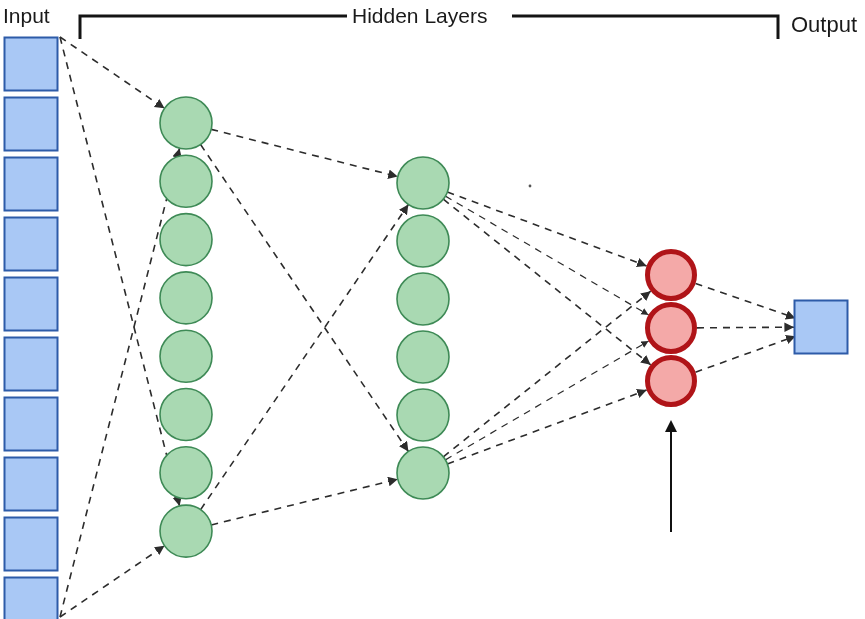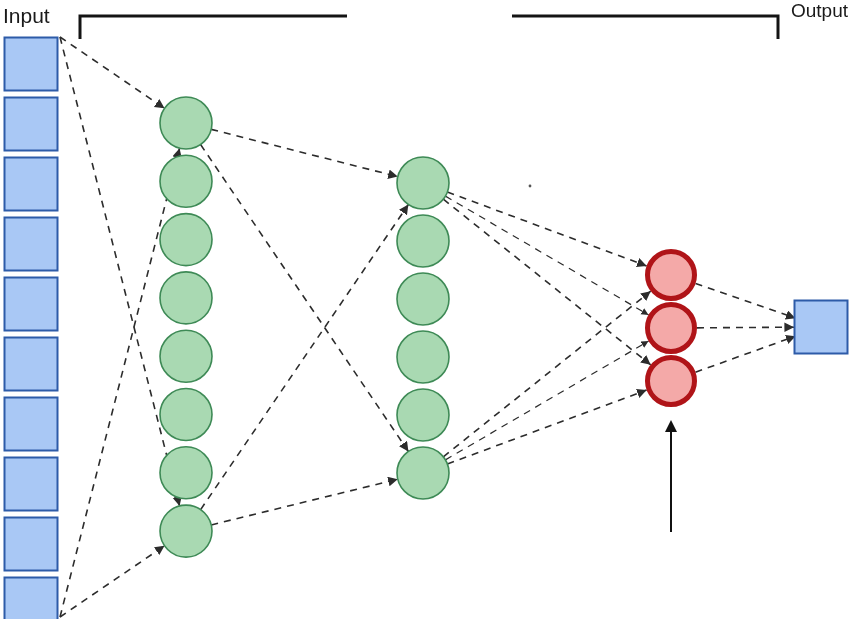--- a/index.html
+++ b/index.html
@@ -33,22 +33,22 @@
     top: 4px;
     font-size: 21px;
   }
   #hidden-label {
     left: 352px;
     top: 4px;
     font-size: 21px;
   }
   #output-label {
     left: 791px;
-    top: 0;
-    font-size: 19px;
+    top: 12px;
+    font-size: 22px;
   }
   #embeddings-label {
     left: 578px;
     top: 523px;
     font-size: 30px;
   }
 </style>
 </head>
 <body>
 
@@ -116,15 +116,16 @@
     <g id="brackets">
         <path d="M80,39 L80,16 L347,16 M512,16 L778,16 L778,39" stroke="#141414" stroke-width="3" fill="none"></path>
         <line x1="671" y1="532" x2="671" y2="422" stroke="#111111" stroke-width="2" marker-end="url(#arrowSolid)"></line>
       </g>
     <g id="annotations">
       <circle cx="530" cy="186" r="1.4" fill="#555"></circle>
     </g>
   </svg>
 
   <div class="label" id="input-label">Input</div>
+  <div class="label" id="hidden-label">Hidden Layers</div>
   <div class="label" id="output-label">Output</div>
 
 </div>
 
 </body></html>

